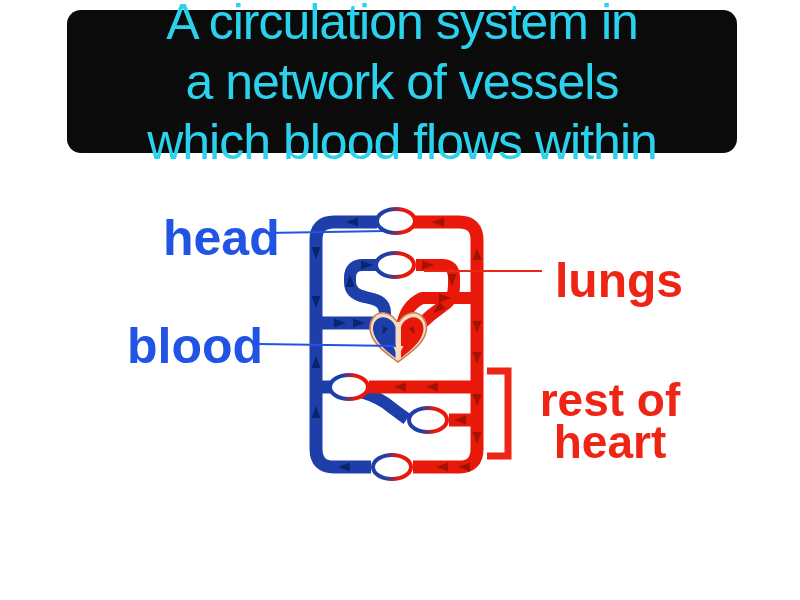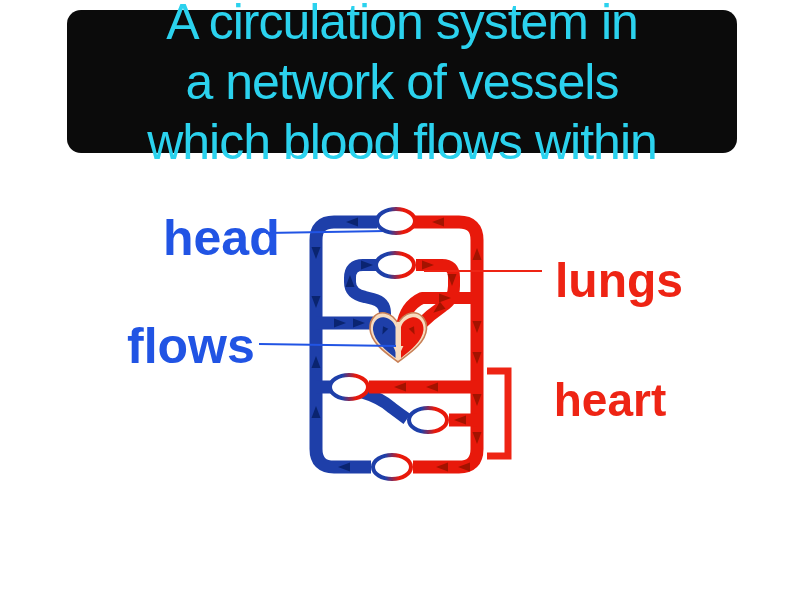--- a/index.html
+++ b/index.html
@@ -33,23 +33,24 @@
 </head>
 <body>
 
 <div class="banner">
   <span class="banner-line">A circulation system in</span>
   <span class="banner-line">a network of vessels</span>
   <span class="banner-line">which blood flows within</span>
 </div>
 
 <div class="label label-blue" id="label-head">head</div>
-<div class="label label-blue" id="label-heart">flows</div>
+<div class="label label-blue" id="label-heart">blood</div>
 <div class="label label-red" id="label-lungs">lungs</div>
 <div class="label label-red" id="label-rest">
+  <span style="display:block">rest of</span>
   <span style="display:block">heart</span>
 </div>
 
 <svg id="diagram-svg" width="800" height="600" viewBox="0 0 800 600">
   <defs>
     <linearGradient id="bedGrad" x1="0" y1="0" x2="1" y2="0">
       <stop offset="0" style="stop-color:var(--vessel-blue)"></stop>
       <stop offset="0.32" style="stop-color:var(--vessel-blue)"></stop>
       <stop offset="0.68" style="stop-color:var(--vessel-red)"></stop>
       <stop offset="1" style="stop-color:var(--vessel-red)"></stop>

